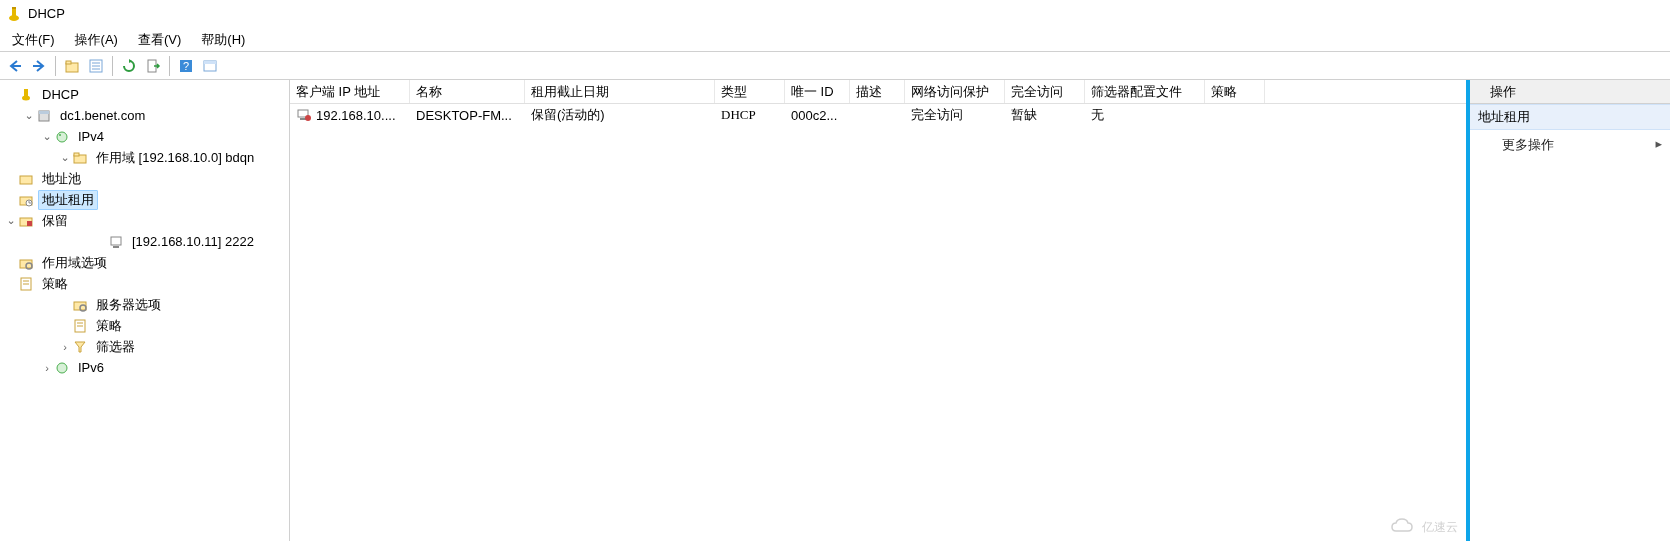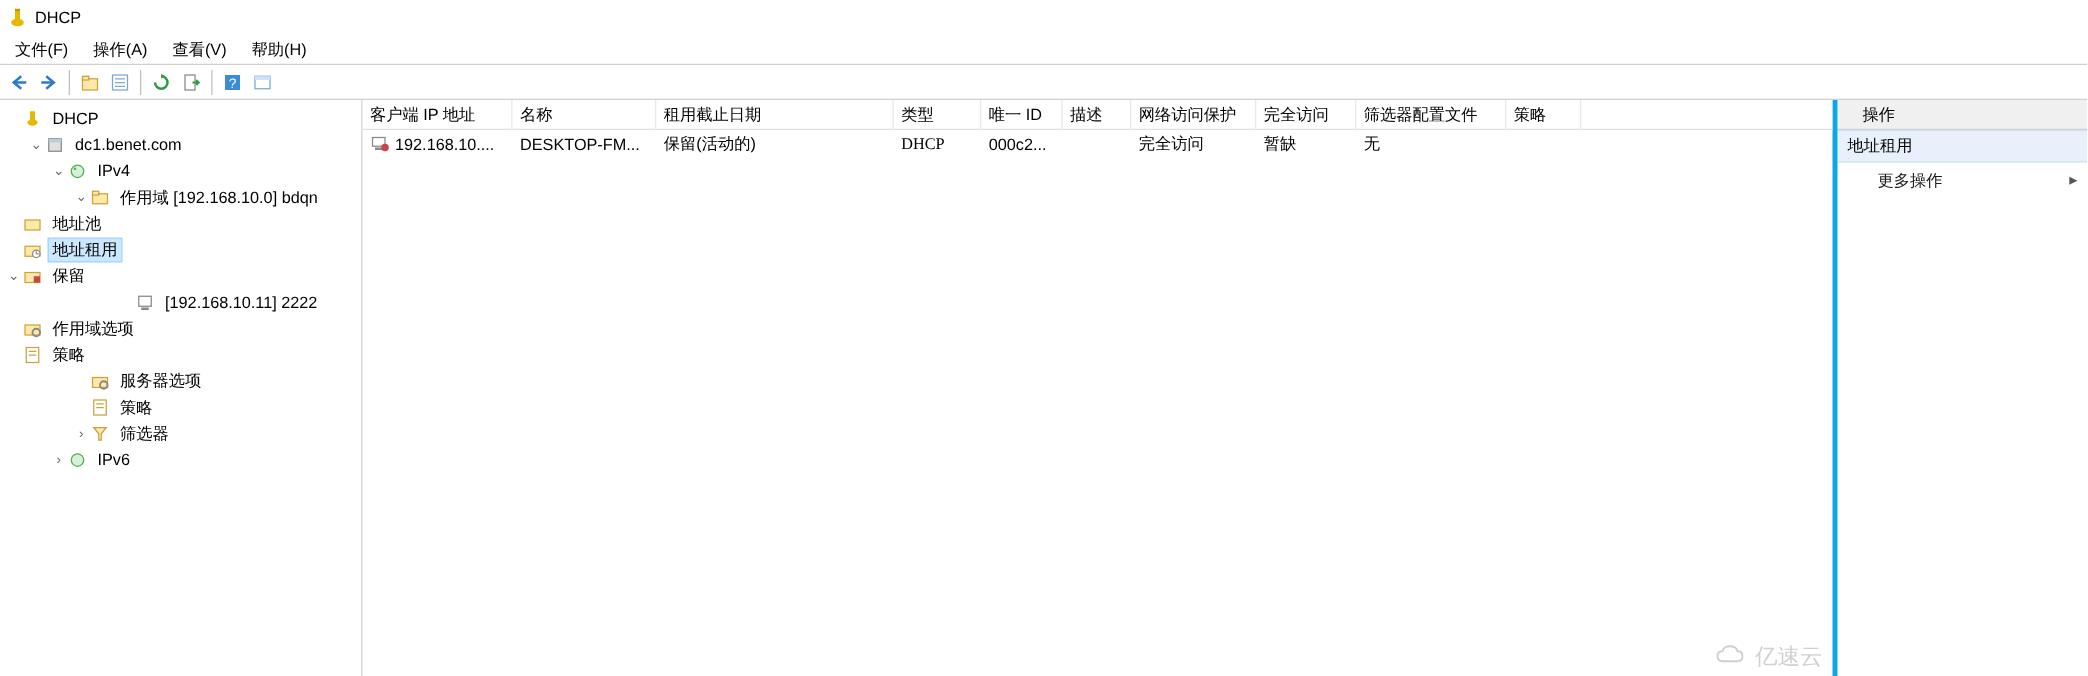--- a/index.html
+++ b/index.html
@@ -89,21 +89,21 @@
   .actions-section-title {
     background: #e8f0fb; border: 1px solid #cfe2f8; border-left: none; border-right: none;
     padding: 3px 8px; margin-top: 0px;
   }
   .actions-link {
     padding: 6px 8px 6px 32px; cursor: default; color: #1a1a1a;
   }
   
   .watermark {
     position: absolute; right: 8px; bottom: 4px; color: #d0d0d0;
-    font-size: 18px; display: flex; align-items: center; gap: 4px; pointer-events: none;
+    font-size: 12px; display: flex; align-items: center; gap: 4px; pointer-events: none;
   }
   
   svg { display:block; }
 </style>
 </head>
 <body>
 
 <div class="titlebar">
   <span class="app-icon">
     <svg width="16" height="16">

